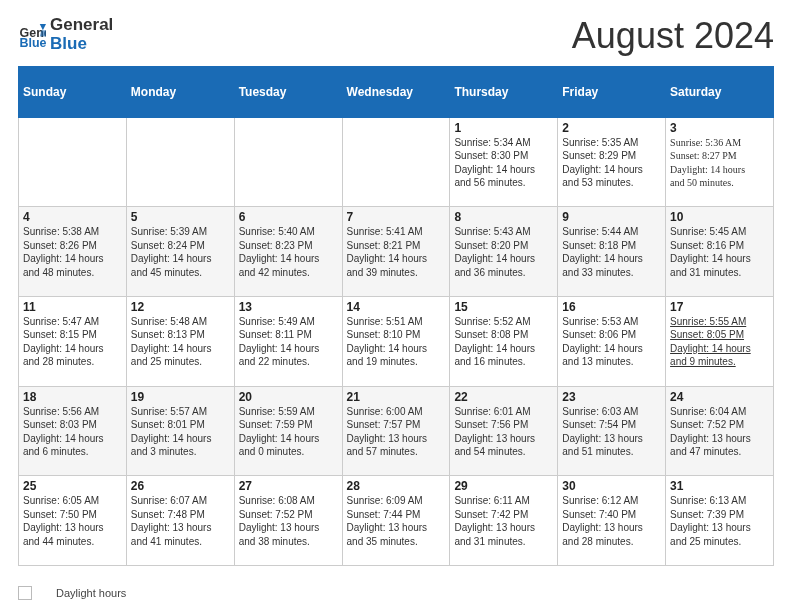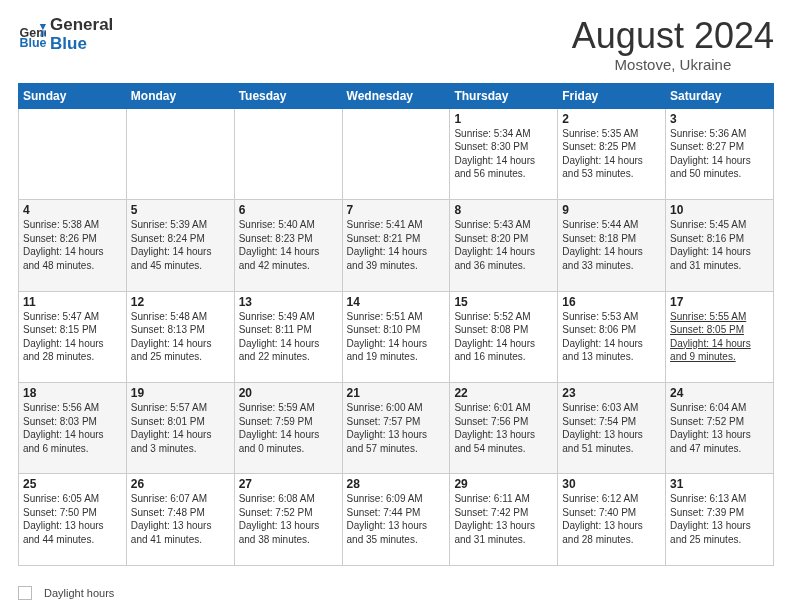--- a/index.html
+++ b/index.html
@@ -47,21 +47,21 @@
     }
     .calendar {
       width: 100%;
       border-collapse: collapse;
       flex: 1;
       font-size: 10.5px;
     }
     .calendar th {
       background: #1a6bb5;
       color: #fff;
-      padding: 5px 4px;
+      padding: 18px 4px;
       text-align: left;
       font-size: 12px;
       font-weight: bold;
       border: 1px solid #1a6bb5;
     }
     .calendar td {
       border: 1px solid #ccc;
       vertical-align: top;
       padding: 3px 4px;
       width: 108px;
@@ -82,21 +82,21 @@
       color: #333;
       font-size: 10px;
       line-height: 1.35;
     }
     .empty-cell {
       background: #fff !important;
     }
     .footer {
       display: flex;
       align-items: center;
-      gap: 12px;
+      gap: 24px;
       margin-top: 20px;
       font-size: 11px;
       color: #444;
     }
     .legend-box {
       width: 14px;
       height: 14px;
       background: #fff;
       border: 1px solid #bbb;
       display: inline-block;
@@ -115,21 +115,20 @@
         <polygon points="28,4 36,4 32,12" fill="#1a6bb5"></polygon>
         <polygon points="30,12 36,12 36,20 28,20" fill="#1a6bb5" opacity="0.6"></polygon>
       </svg>
       <div style="display:flex;flex-direction:column;line-height:1.1;">
         <span style="font-size:17px;font-weight:bold;color:#333;">General</span>
         <span style="font-size:17px;font-weight:bold;color:#1a6bb5;">Blue</span>
       </div>
     </div>
     <div class="title-block">
       <div class="month-title">August 2024</div>
-      <div class="subtitle">Mostove, Ukraine</div>
     </div>
   </div>
 
   <table class="calendar">
     <thead>
       <tr>
       <th>Sunday</th>
           <th>Monday</th>
           <th>Tuesday</th>
           <th>Wednesday</th>
@@ -147,27 +146,27 @@
           <td>
             <span class="day-num">1</span>
             <div class="day-info" style="white-space: pre-line;">Sunrise: 5:34 AM
 Sunset: 8:30 PM
 Daylight: 14 hours
 and 56 minutes.</div>
           </td>
           <td>
             <span class="day-num">2</span>
             <div class="day-info" style="white-space: pre-line;">Sunrise: 5:35 AM
-Sunset: 8:25 PM
+Sunset: 8:29 PM
 Daylight: 14 hours
 and 53 minutes.</div>
           </td>
           <td>
             <span class="day-num">3</span>
-            <div class="day-info" style="white-space: pre-line;">Sunrise: 5:36 AM
+            <div class="day-info" style="white-space: pre-line; font-family: Liberation Serif, serif;">Sunrise: 5:36 AM
 Sunset: 8:27 PM
 Daylight: 14 hours
 and 50 minutes.</div>
           </td>
         </tr>
         <tr>
           <td>
             <span class="day-num">4</span>
             <div class="day-info" style="white-space: pre-line;">Sunrise: 5:38 AM
 Sunset: 8:26 PM

